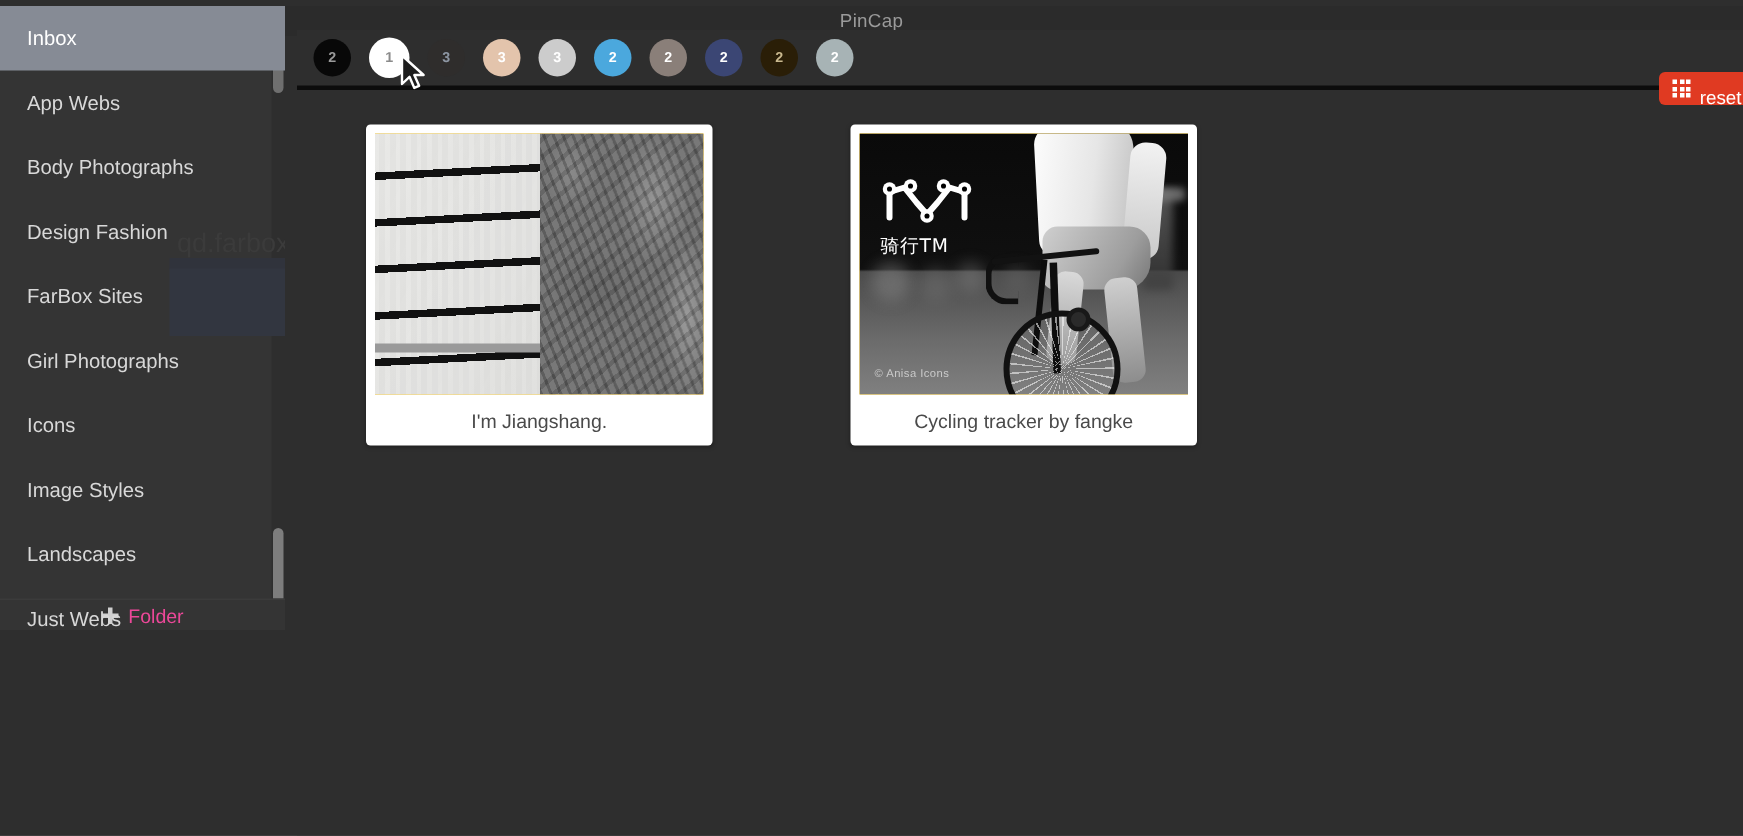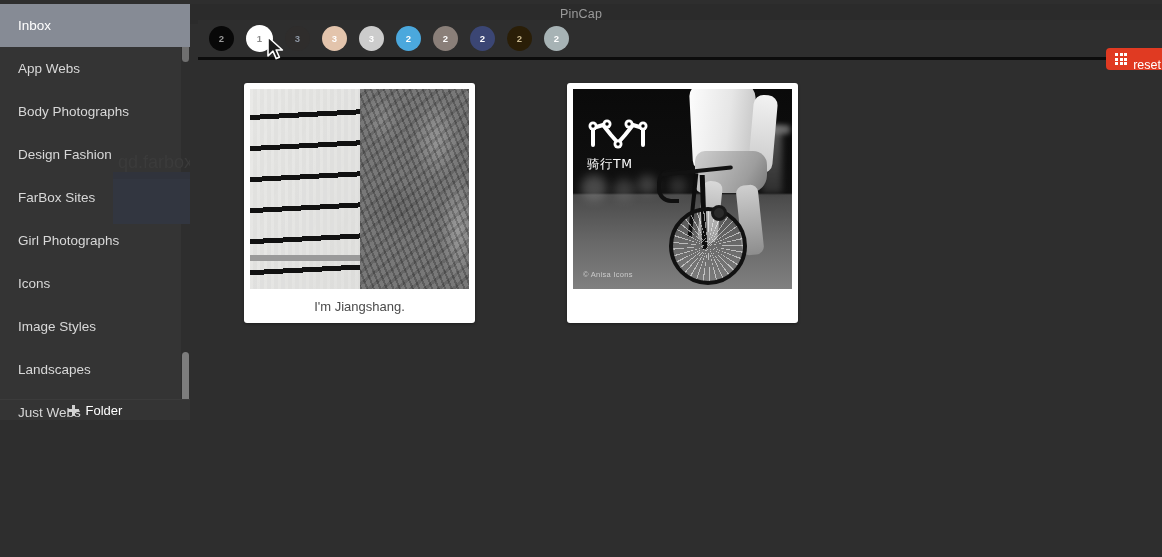--- a/index.html
+++ b/index.html
@@ -164,21 +164,21 @@
   }
   .plus-icon::before, .plus-icon::after {
     content: "";
     position: absolute;
     background: #cfcfcf;
   }
   .plus-icon::before { left: 4px; top: 0; width: 3px; height: 11px; }
   .plus-icon::after  { top: 4px; left: 0; height: 3px; width: 11px; }
   .folder-label {
     font-size: 13px;
-    color: #ffffff;
+    color: #ec4899;
   }
 
   
   .main {
     position: absolute;
     left: 198px; top: 20px;
     width: 964px;
     height: 537px;
     background: #2e2e2e;
   }
@@ -253,21 +253,21 @@
   .card {
     width: 231px;
     background: #ffffff;
     border-radius: 3px;
     padding: 6px 6px 0 6px;
     box-shadow: 0 1px 3px rgba(0,0,0,0.35);
     cursor: pointer;
   }
   .thumb {
     width: 219px;
-    height: 200px;
+    height: 174px;
     overflow: hidden;
     position: relative;
     background: #eab308;
   }
   .caption {
     height: 34px;
     display: flex;
     align-items: center;
     justify-content: center;
     font-size: 13px;
@@ -641,20 +641,21 @@
                   <circle cx="42" cy="7" r="1.7"></circle>
                   <circle cx="56" cy="9" r="1.7"></circle>
                 </g>
               </svg>
               <div class="logo-cn">骑行TM</div>
             </div>
 
             <div class="watermark">© Anisa Icons</div>
           </div>
         </div>
+        <div class="caption">Cycling tracker by fangke</div>
       </div>
 
     </div>
   </div>
 
   <svg class="cursor" width="18" height="26" viewBox="0 0 18 26" style="left: 266px; top: 36px;">
     <path d="M2 1 L2 20 L7 15.2 L10.2 22.6 L13.4 21.2 L10.2 14 L16.4 14 Z" fill="#1d1d1d" stroke="#ffffff" stroke-width="1.6" stroke-linejoin="round"></path>
   </svg>
 
 </div>

